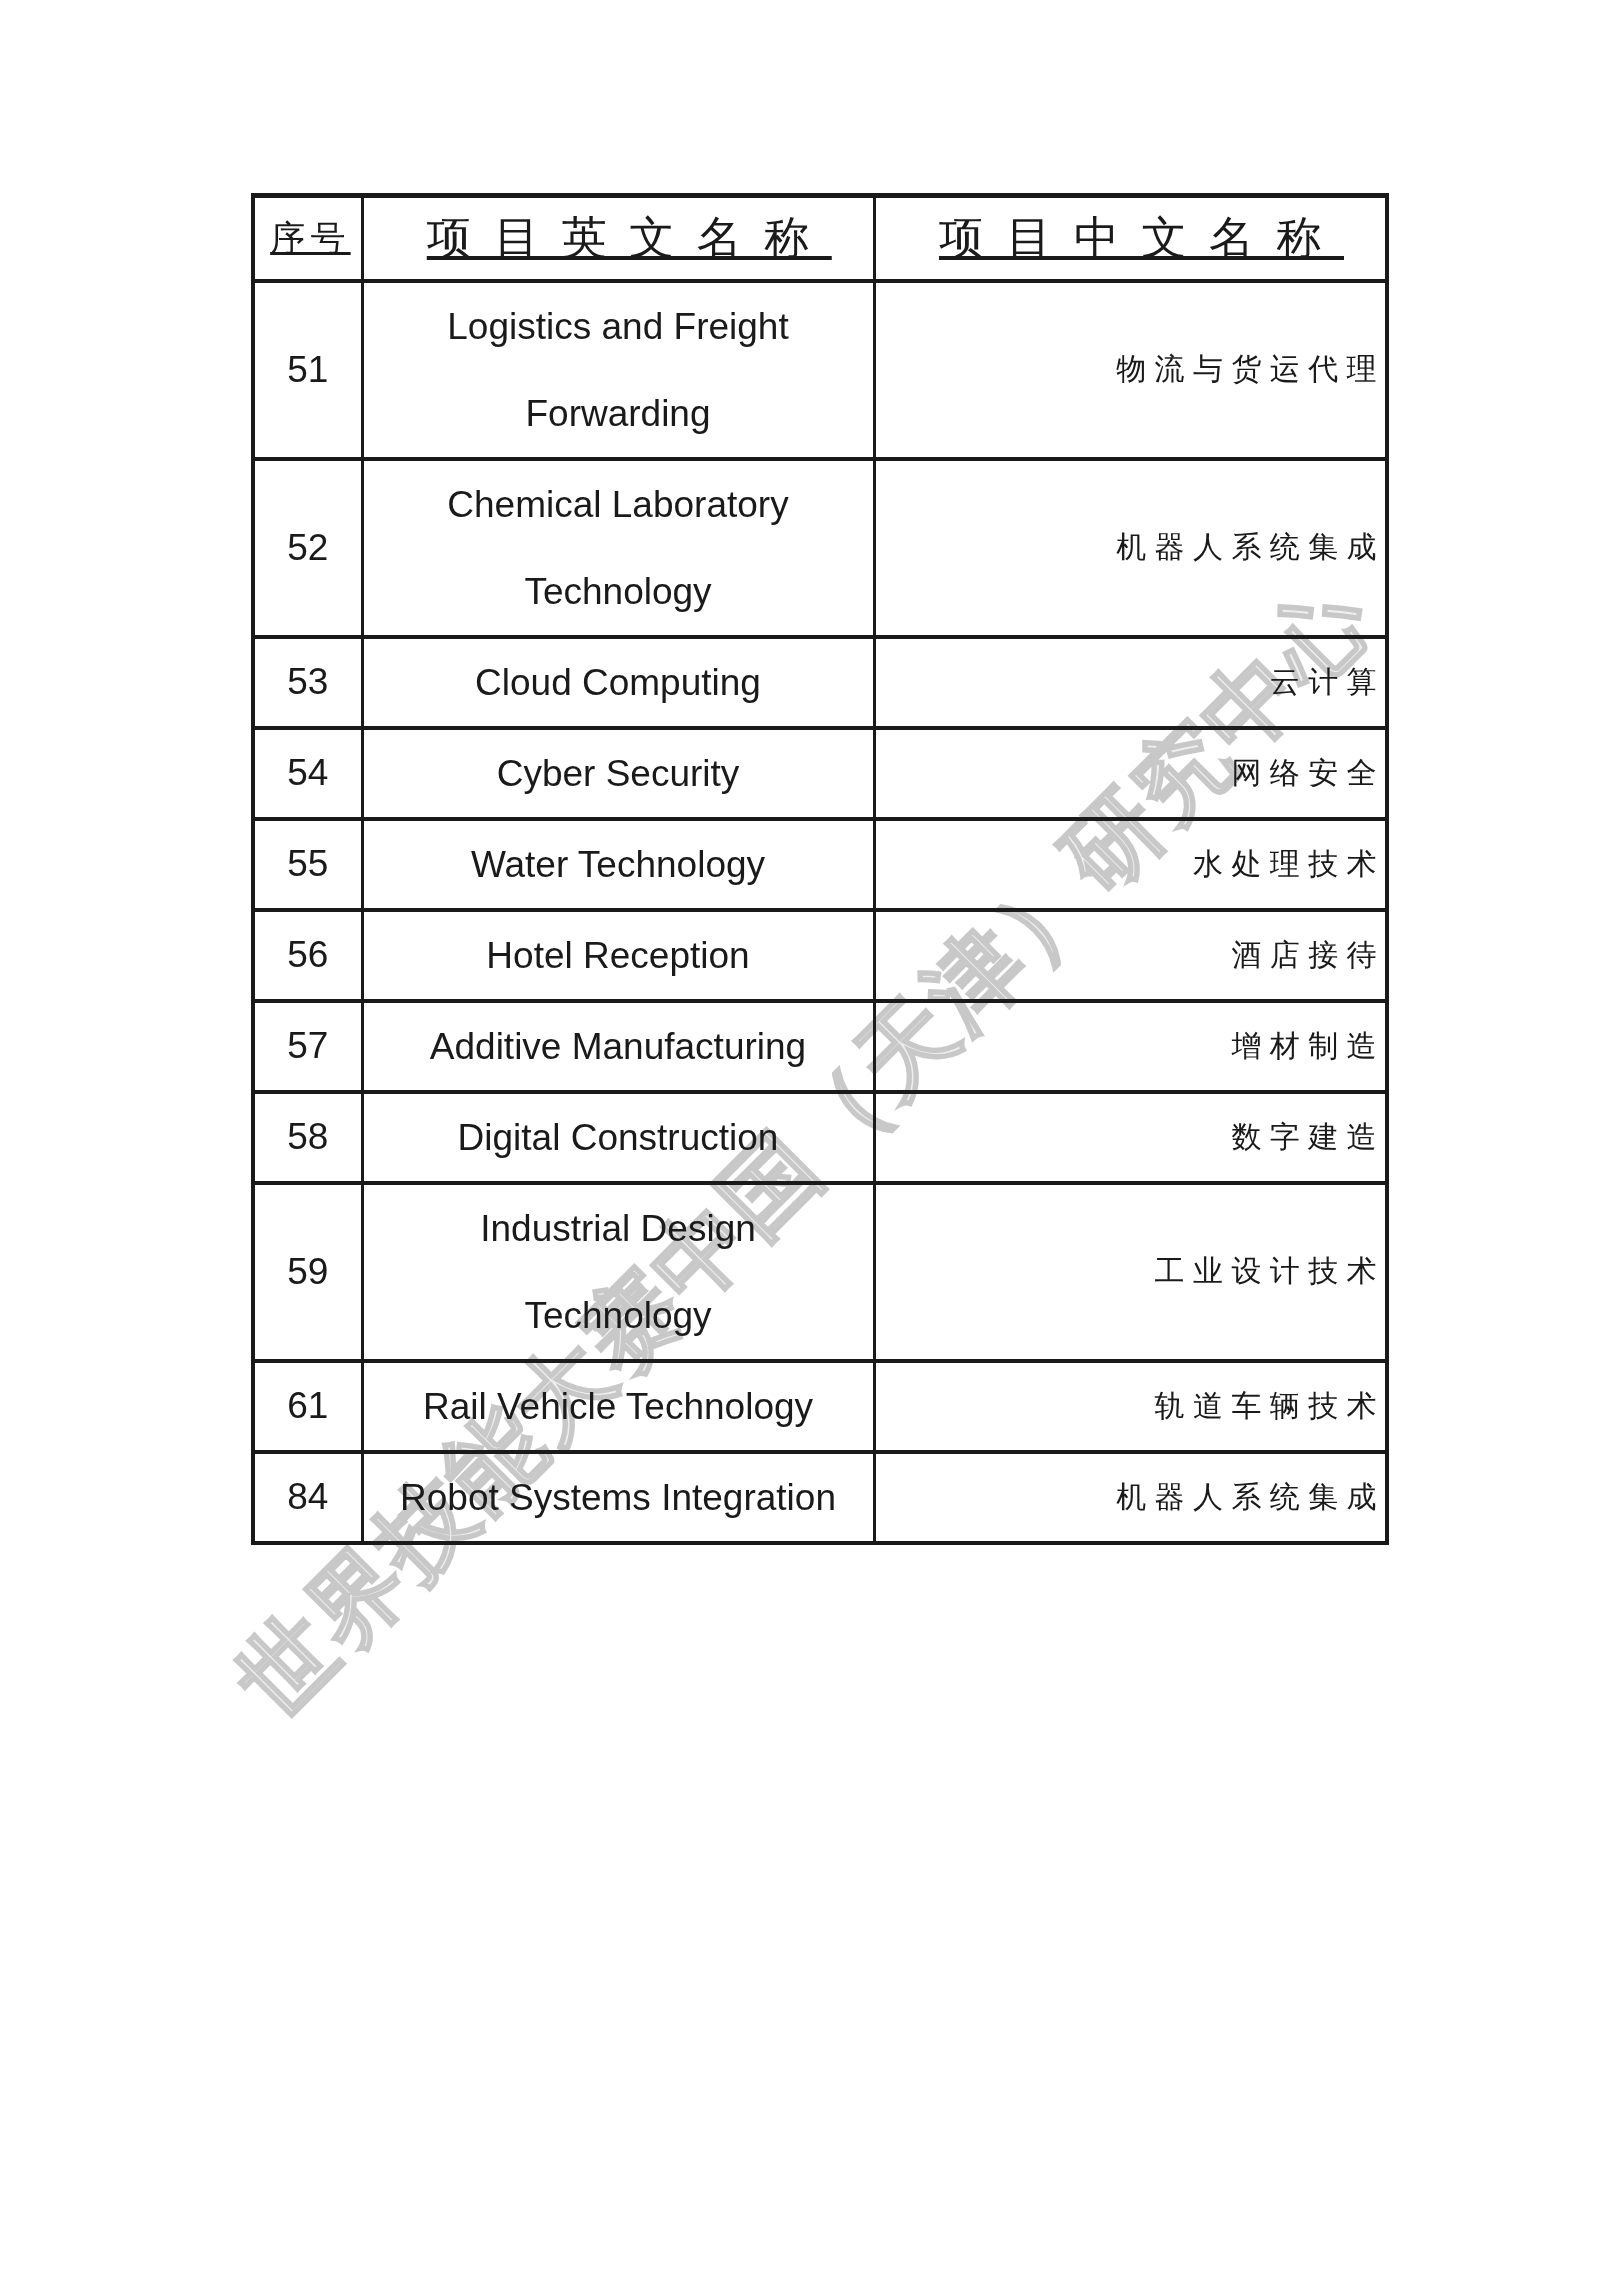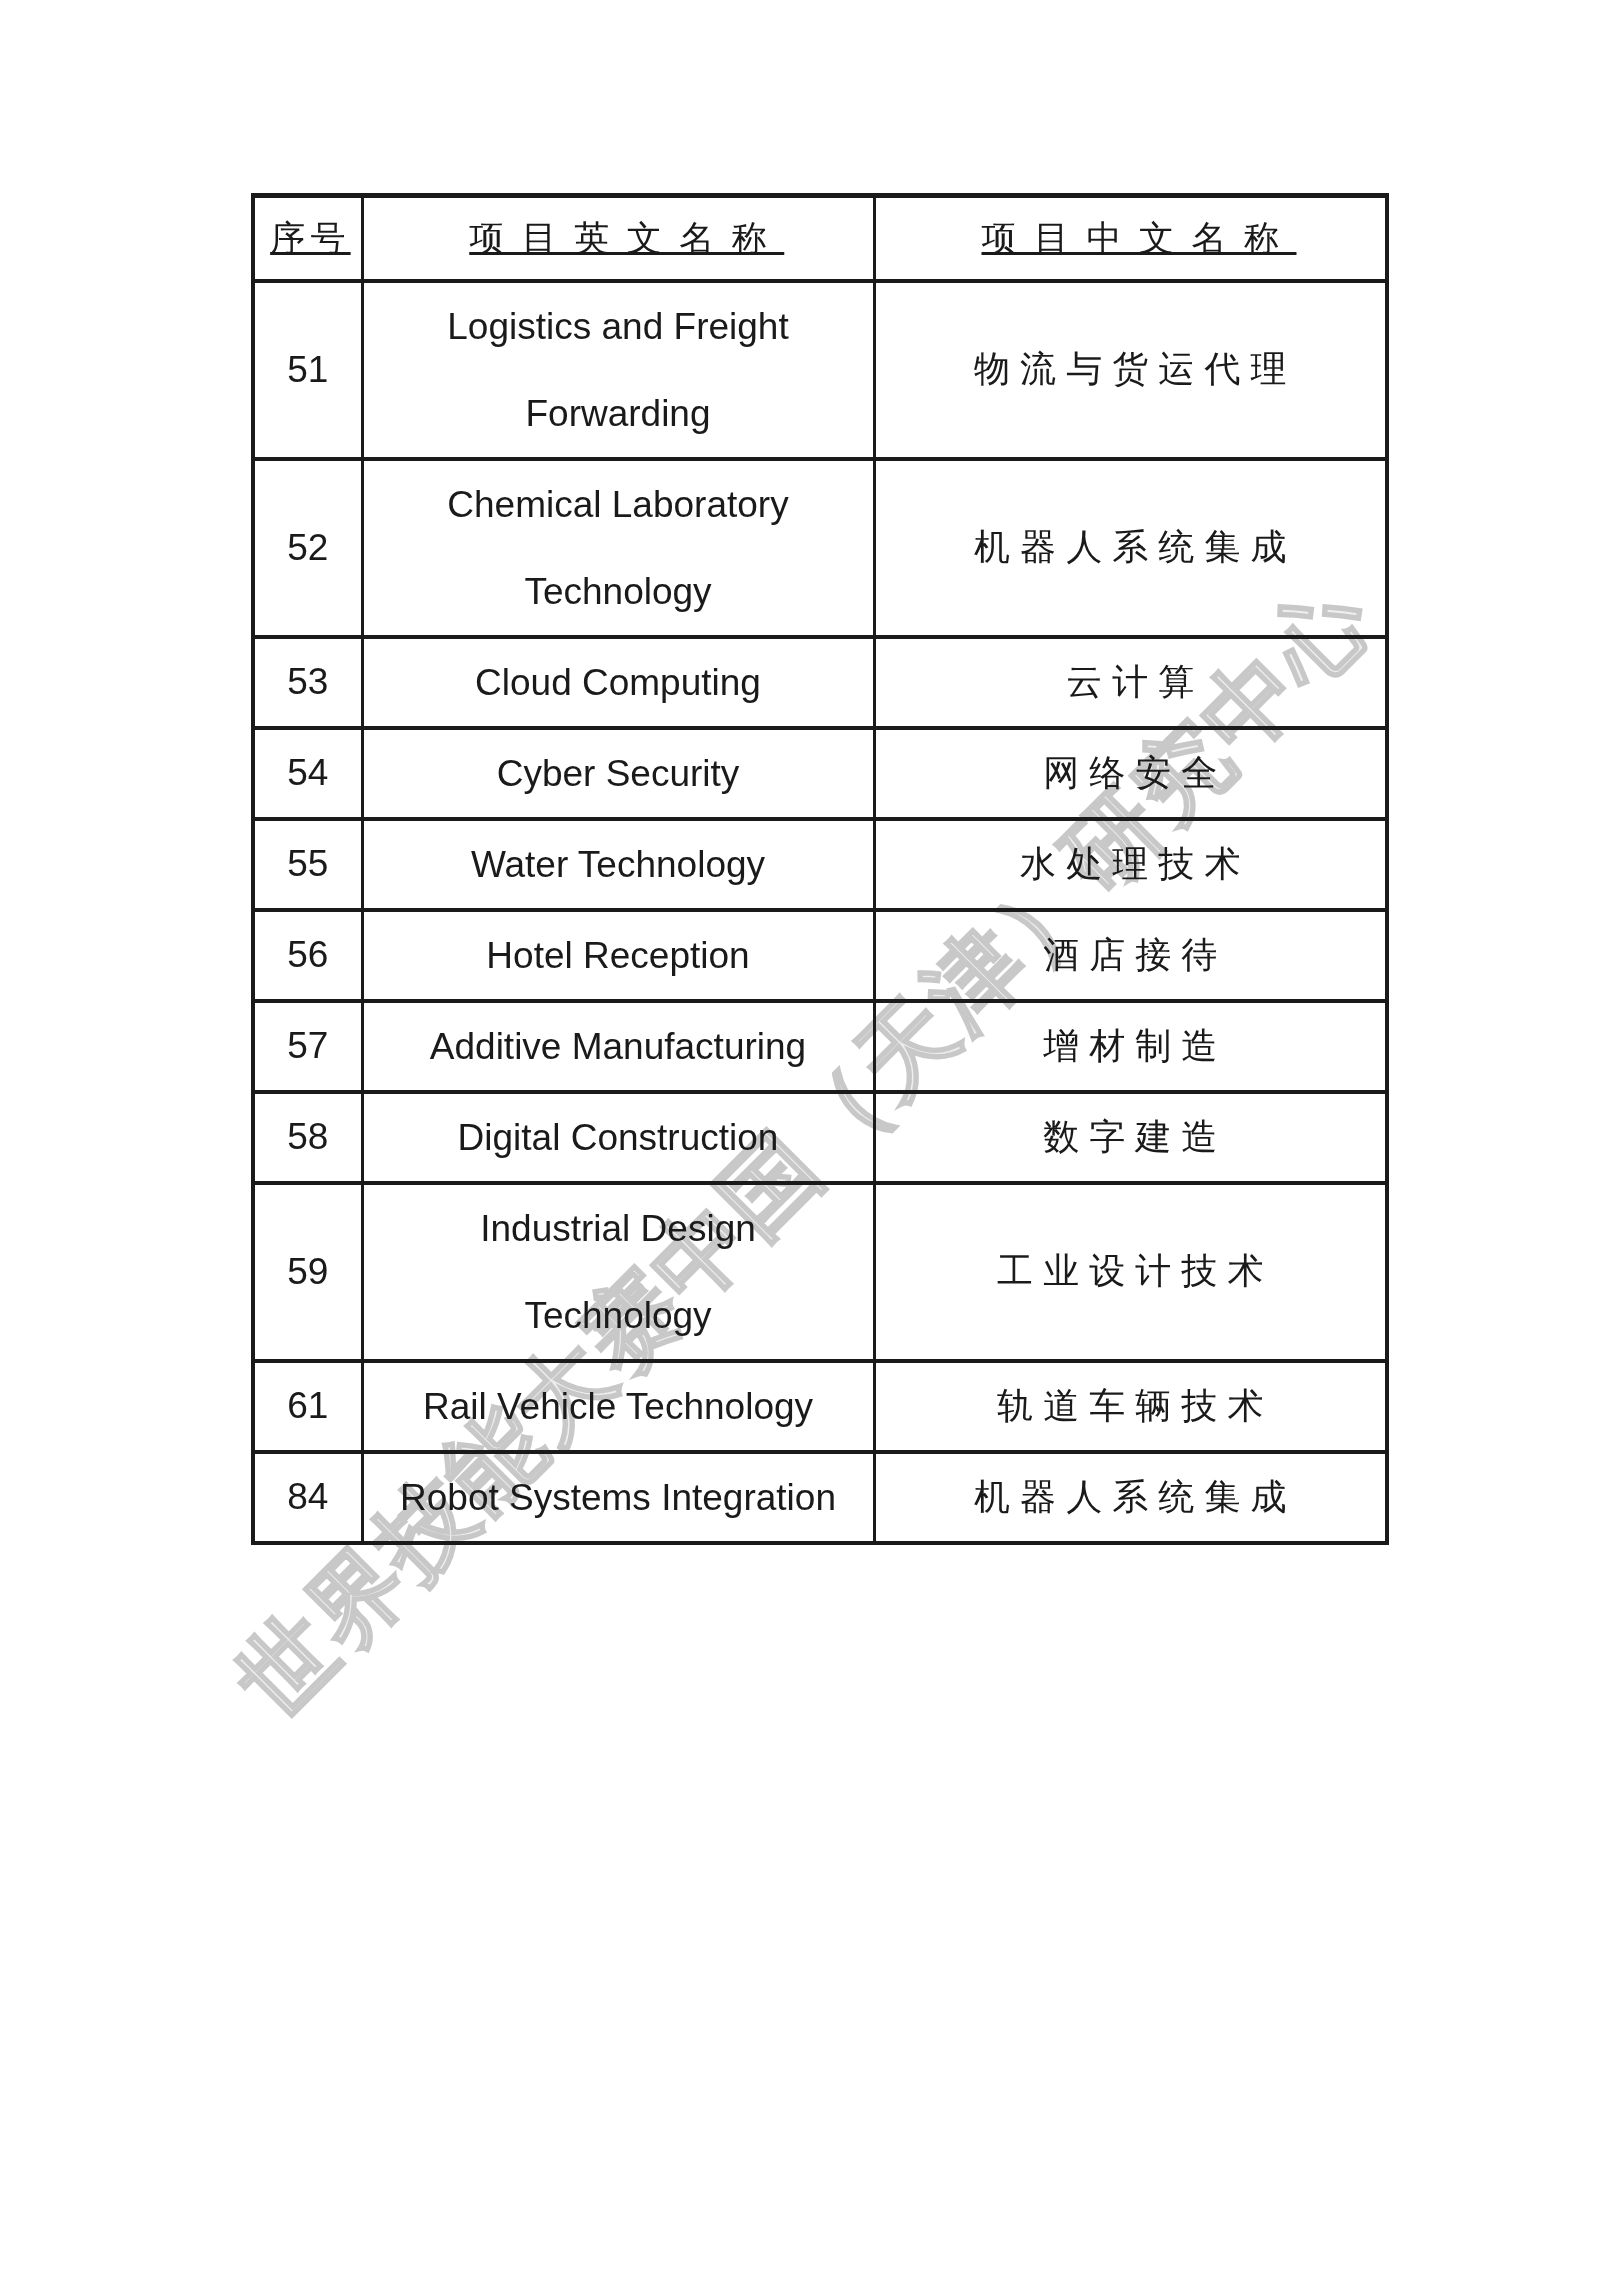--- a/index.html
+++ b/index.html
@@ -53,21 +53,21 @@
     vertical-align:middle;
     padding:0;
     overflow:hidden;
   }
   thead tr{height:85px;text-decoration:underline;}
   tr.data-row{height:86px;}
   tr.data-row.tall{height:173px;}
   th.zh-h{
     font-family:"DejaVu Serif","Liberation Serif",serif;
     font-weight:400;
-    font-size:35px;
+    font-size:45px;
     letter-spacing:0.5em;
     text-indent:0.5em;
   }
   th.num-h{
     font-family:"DejaVu Serif","Liberation Serif",serif;
     font-weight:400;
     font-size:35px;
     letter-spacing:0.15em;
     text-indent:0.15em;
   }
@@ -76,23 +76,24 @@
     font-size:37px;
   }
   td.en{
     font-family:"Liberation Sans","DejaVu Sans",sans-serif;
     font-size:37px;
     line-height:87px;
     white-space:pre-line;
   }
   td.zh{
     font-family:Liberation Mono, monospace;
-    font-size:36px;
+    font-size:30px;
     letter-spacing:0.28em;
     text-indent:0.28em;
+    text-align:right;
   }
 </style>
 </head>
 <body>
 
 <div class="page">
 
   <div class="watermark">世界技能大赛中国（天津）研究中心</div>
 
   <table class="events">

